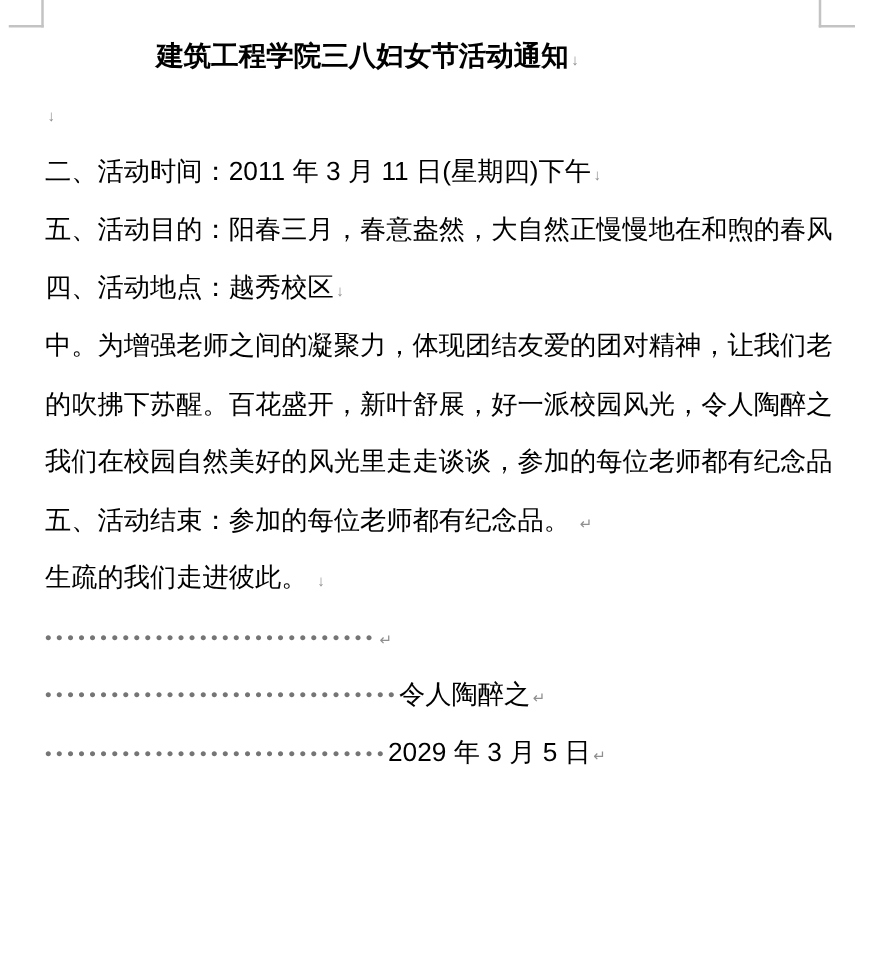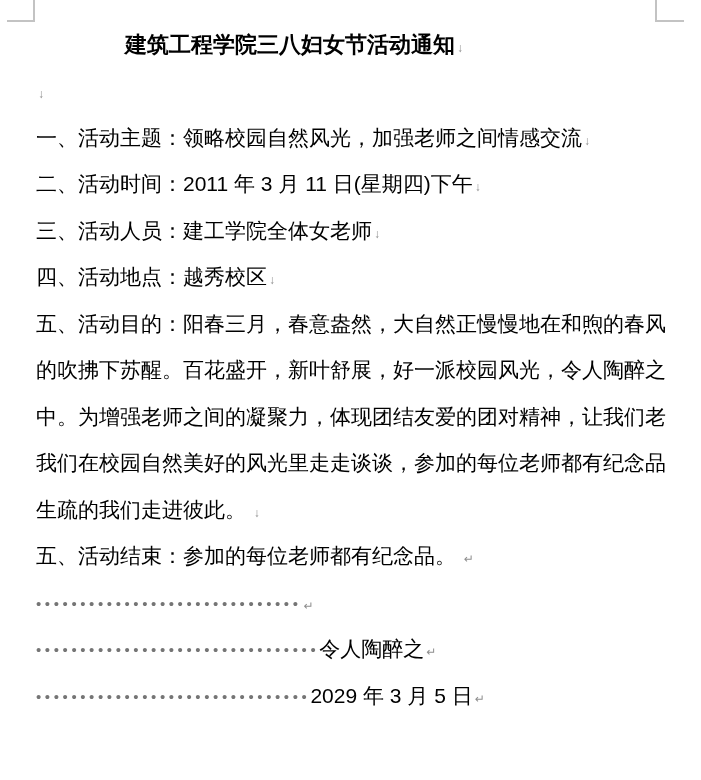--- a/index.html
+++ b/index.html
@@ -51,28 +51,26 @@
 
 <div class="page">
 
   <div class="crop-tl"></div>
   <div class="crop-tr"></div>
 
   <div class="doc-title"><span>建筑工程学院三八妇女节活动通知</span><span class="mark">↓</span></div>
 
   <div class="body-text">
     <div class="line"><span class="dots"></span><span></span><span class="mark">↓</span></div>
-    <div class="line"><span class="dots"></span><span>一、活动主题：领略校园自然风光，加强老师之间情感交流</span><span class="mark">↓</span></div>
     <div class="line"><span class="dots"></span><span>二、活动时间：2011 年 3 月 11 日(星期四)下午</span><span class="mark">↓</span></div>
-    <div class="line"><span class="dots"></span><span>三、活动人员：建工学院全体女老师</span><span class="mark">↓</span></div>
+    <div class="line"><span class="dots"></span><span>五、活动目的：阳春三月，春意盎然，大自然正慢慢地在和煦的春风</span><span class="mark"></span></div>
     <div class="line"><span class="dots"></span><span>四、活动地点：越秀校区</span><span class="mark">↓</span></div>
-    <div class="line"><span class="dots"></span><span>五、活动目的：阳春三月，春意盎然，大自然正慢慢地在和煦的春风</span><span class="mark"></span></div>
+    <div class="line"><span class="dots"></span><span>中。为增强老师之间的凝聚力，体现团结友爱的团对精神，让我们老</span><span class="mark"></span></div>
     <div class="line"><span class="dots"></span><span>的吹拂下苏醒。百花盛开，新叶舒展，好一派校园风光，令人陶醉之</span><span class="mark"></span></div>
-    <div class="line"><span class="dots"></span><span>中。为增强老师之间的凝聚力，体现团结友爱的团对精神，让我们老</span><span class="mark"></span></div>
     <div class="line"><span class="dots"></span><span>我们在校园自然美好的风光里走走谈谈，参加的每位老师都有纪念品</span><span class="mark"></span></div>
+    <div class="line"><span class="dots"></span><span>五、活动结束：参加的每位老师都有纪念品。 </span><span class="mark">↵</span></div>
     <div class="line"><span class="dots"></span><span>生疏的我们走进彼此。 </span><span class="mark">↓</span></div>
-    <div class="line"><span class="dots"></span><span>五、活动结束：参加的每位老师都有纪念品。 </span><span class="mark">↵</span></div>
     <div class="line"><span class="dots">••••••••••••••••••••••••••••••</span><span></span><span class="mark">↵</span></div>
     <div class="line"><span class="dots">••••••••••••••••••••••••••••••••</span><span>令人陶醉之</span><span class="mark">↵</span></div>
     <div class="line"><span class="dots">•••••••••••••••••••••••••••••••</span><span>2029 年 3 月 5 日</span><span class="mark">↵</span></div>
   </div>
 
 </div>
 
 </body></html>

